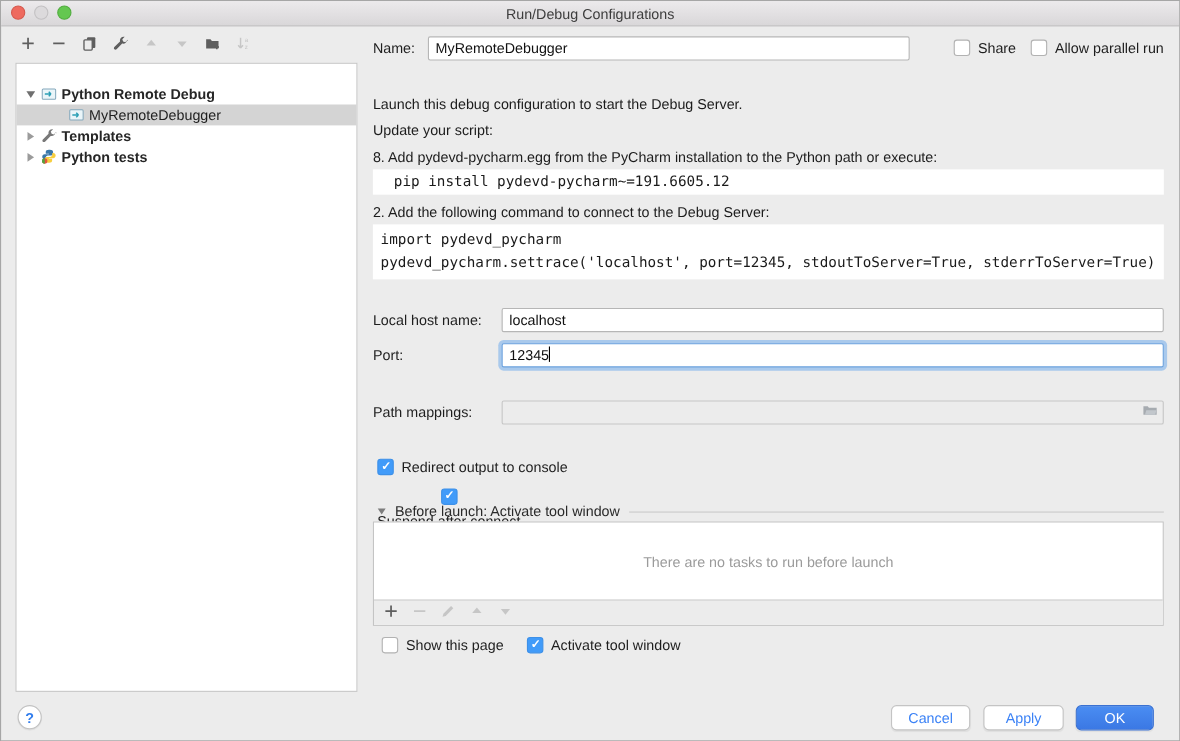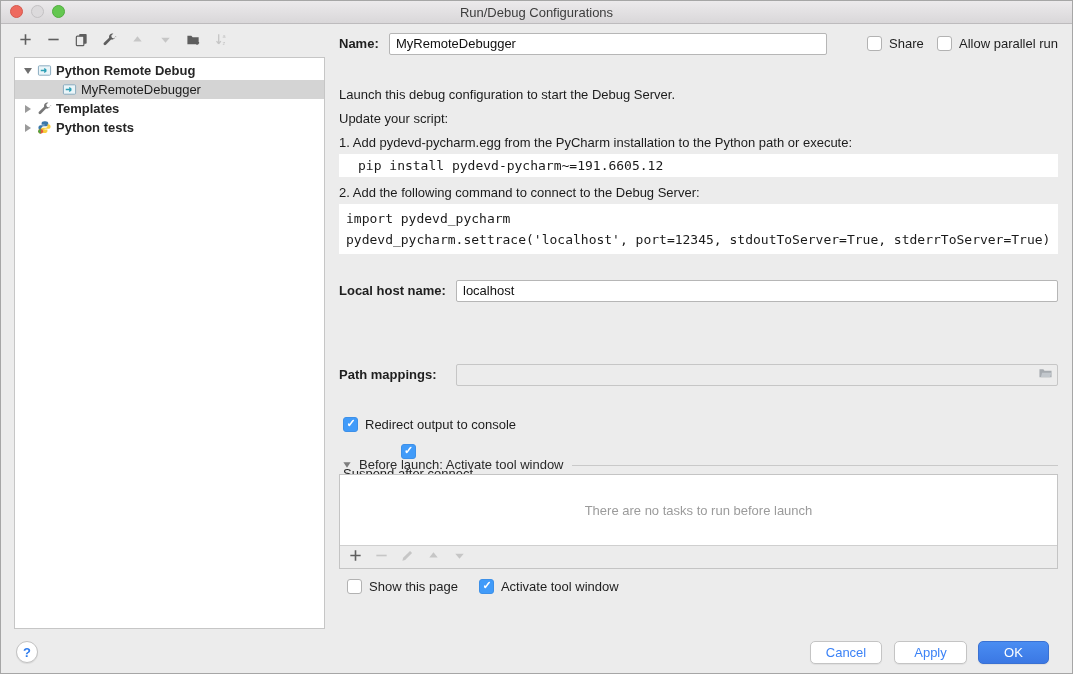--- a/index.html
+++ b/index.html
@@ -19,41 +19,41 @@
   .light.green{background:#64c750;border:1px solid #51ad3f;}
   .win-title{color:#3d3d3d;}
 
   
   .left-toolbar{position:absolute;left:16px;top:31px;display:flex;align-items:center;gap:11px;}
   .tb-btn{width:17px;height:17px;display:flex;align-items:center;justify-content:center;color:#5e5e5e;}
   .tb-btn.disabled{color:#c6c6c6;}
   .tb-btn svg{width:15px;height:15px;}
 
   .tree-panel{position:absolute;left:13px;top:56px;width:311px;height:572px;background:#fff;
-    border:1px solid #c6c6c6;box-sizing:border-box;padding-top:3px;}
+    border:1px solid #c6c6c6;box-sizing:border-box;padding-top:18px;}
   .tree-row{display:flex;align-items:center;height:19px;white-space:nowrap;}
   .tree-row.selected{background:#d4d4d4;}
   .tree-row .chev{width:11px;margin-left:7px;display:flex;justify-content:center;}
   .tree-row.child .chev{margin-left:43px;width:0;}
   .chev-down{width:0;height:0;border-left:4px solid transparent;border-right:4px solid transparent;border-top:6px solid #6f6f6f;}
   .chev-right{width:0;height:0;border-top:4px solid transparent;border-bottom:4px solid transparent;border-left:6px solid #9b9b9b;}
   .tree-icon{width:16px;height:16px;margin:0 4px 0 3px;display:flex;align-items:center;justify-content:center;}
   .tree-icon svg{width:15px;height:15px;}
   .tree-label{line-height:19px;}
   .tree-row.top .tree-label{font-weight:bold;color:#262626;}
 
   
   .right-pane{position:absolute;left:338px;top:28px;width:721px;height:600px;}
   .rp{position:absolute;left:0;}
   .field{background:#fff;border:1px solid #b6b6b6;border-radius:2px;box-sizing:border-box;
     height:22px;line-height:20px;padding:0 6px;color:#111;}
   .field.focused{border:1px solid #6ea3de;box-shadow:0 0 0 3px #a9c9ec;}
   .field.disabled{background:#ececec;border-color:#c6c6c6;position:relative;}
   .caret{display:inline-block;width:1px;height:14px;background:#000;vertical-align:-2px;}
-  .lbl{line-height:22px;color:#1e1e1e;font-weight:bold;}
+  .lbl{line-height:22px;color:#1e1e1e;}
   .para{line-height:16px;color:#1c1c1c;}
   .code{font-family:"DejaVu Sans Mono",monospace;font-size:13px;background:#fff;color:#1a1a1a;
     box-sizing:border-box;width:719px;}
   .code.one{height:23px;line-height:23px;padding:0 7px;}
   .code.two{padding:4px 7px;line-height:21px;}
 
   .cb{width:15px;height:15px;border-radius:3px;background:#fff;border:1px solid #b2b2b2;
     box-sizing:border-box;display:inline-block;position:relative;flex:none;}
   .cb.checked{background:#419bf9;border-color:#3d90e8;}
   .cb.checked::after{content:"\2713";position:absolute;left:2.5px;top:-1px;color:#fff;font-size:11px;font-weight:bold;}
@@ -199,35 +199,41 @@
         <span>Share</span>
       </div>
       <div class="cb-row" style="position:absolute;left:598px;top:3px;">
         <span class="cb"></span>
         <span>Allow parallel run</span>
       </div>
     </div>
 
     <div class="rp para" style="top:58px;">Launch this debug configuration to start the Debug Server.</div>
     <div class="rp para" style="top:82px;">Update your script:</div>
-    <div class="rp para" style="top:106px;">1. Add pydevd-pycharm.egg from the PyCharm installation to the Python path or execute:</div>
+    <div class="rp para" style="top:106px;">8. Add pydevd-pycharm.egg from the PyCharm installation to the Python path or execute:</div>
     <div class="rp code one" style="top:125px;padding-left:19px;">pip install pydevd-pycharm~=191.6605.12</div>
     <div class="rp para" style="top:156px;">2. Add the following command to connect to the Debug Server:</div>
     <div class="rp code two" style="top:175px;">
       <div>import pydevd_pycharm</div>
       <div>pydevd_pycharm.settrace('localhost', port=12345, stdoutToServer=True, stderrToServer=True)</div>
     </div>
 
     <div class="rp" style="top:251px;width:721px;height:22px;">
       <span class="lbl" style="position:absolute;left:0;">Local host name:</span>
       <div class="field" style="position:absolute;left:117px;width:602px;">
         <span>localhost</span>
       </div>
     </div>
 
+    <div class="rp" style="top:283px;width:721px;height:22px;">
+      <span class="lbl" style="position:absolute;left:0;">Port:</span>
+      <div class="field focused" style="position:absolute;left:117px;width:602px;">
+        <span>12345</span><span class="caret"></span>
+      </div>
+    </div>
 
     <div class="rp" style="top:335px;width:721px;height:22px;">
       <span class="lbl" style="position:absolute;left:0;">Path mappings:</span>
       <div class="field disabled" style="position:absolute;left:117px;width:602px;">
         <span></span>
         <span style="position:absolute;right:3px;top:2px;width:18px;height:16px;display:flex;align-items:center;justify-content:center;">
           <span><svg width="15" height="13" viewBox="0 0 16 14">
                 <path d="M1.5 12V3.5h4.2l1.2 1.6h7.6V12z" fill="#a6abb0"></path>
                 <path d="M3 12l1.3-4.6h10L13 12z" fill="#c2c7cc"></path>
               </svg></span>

